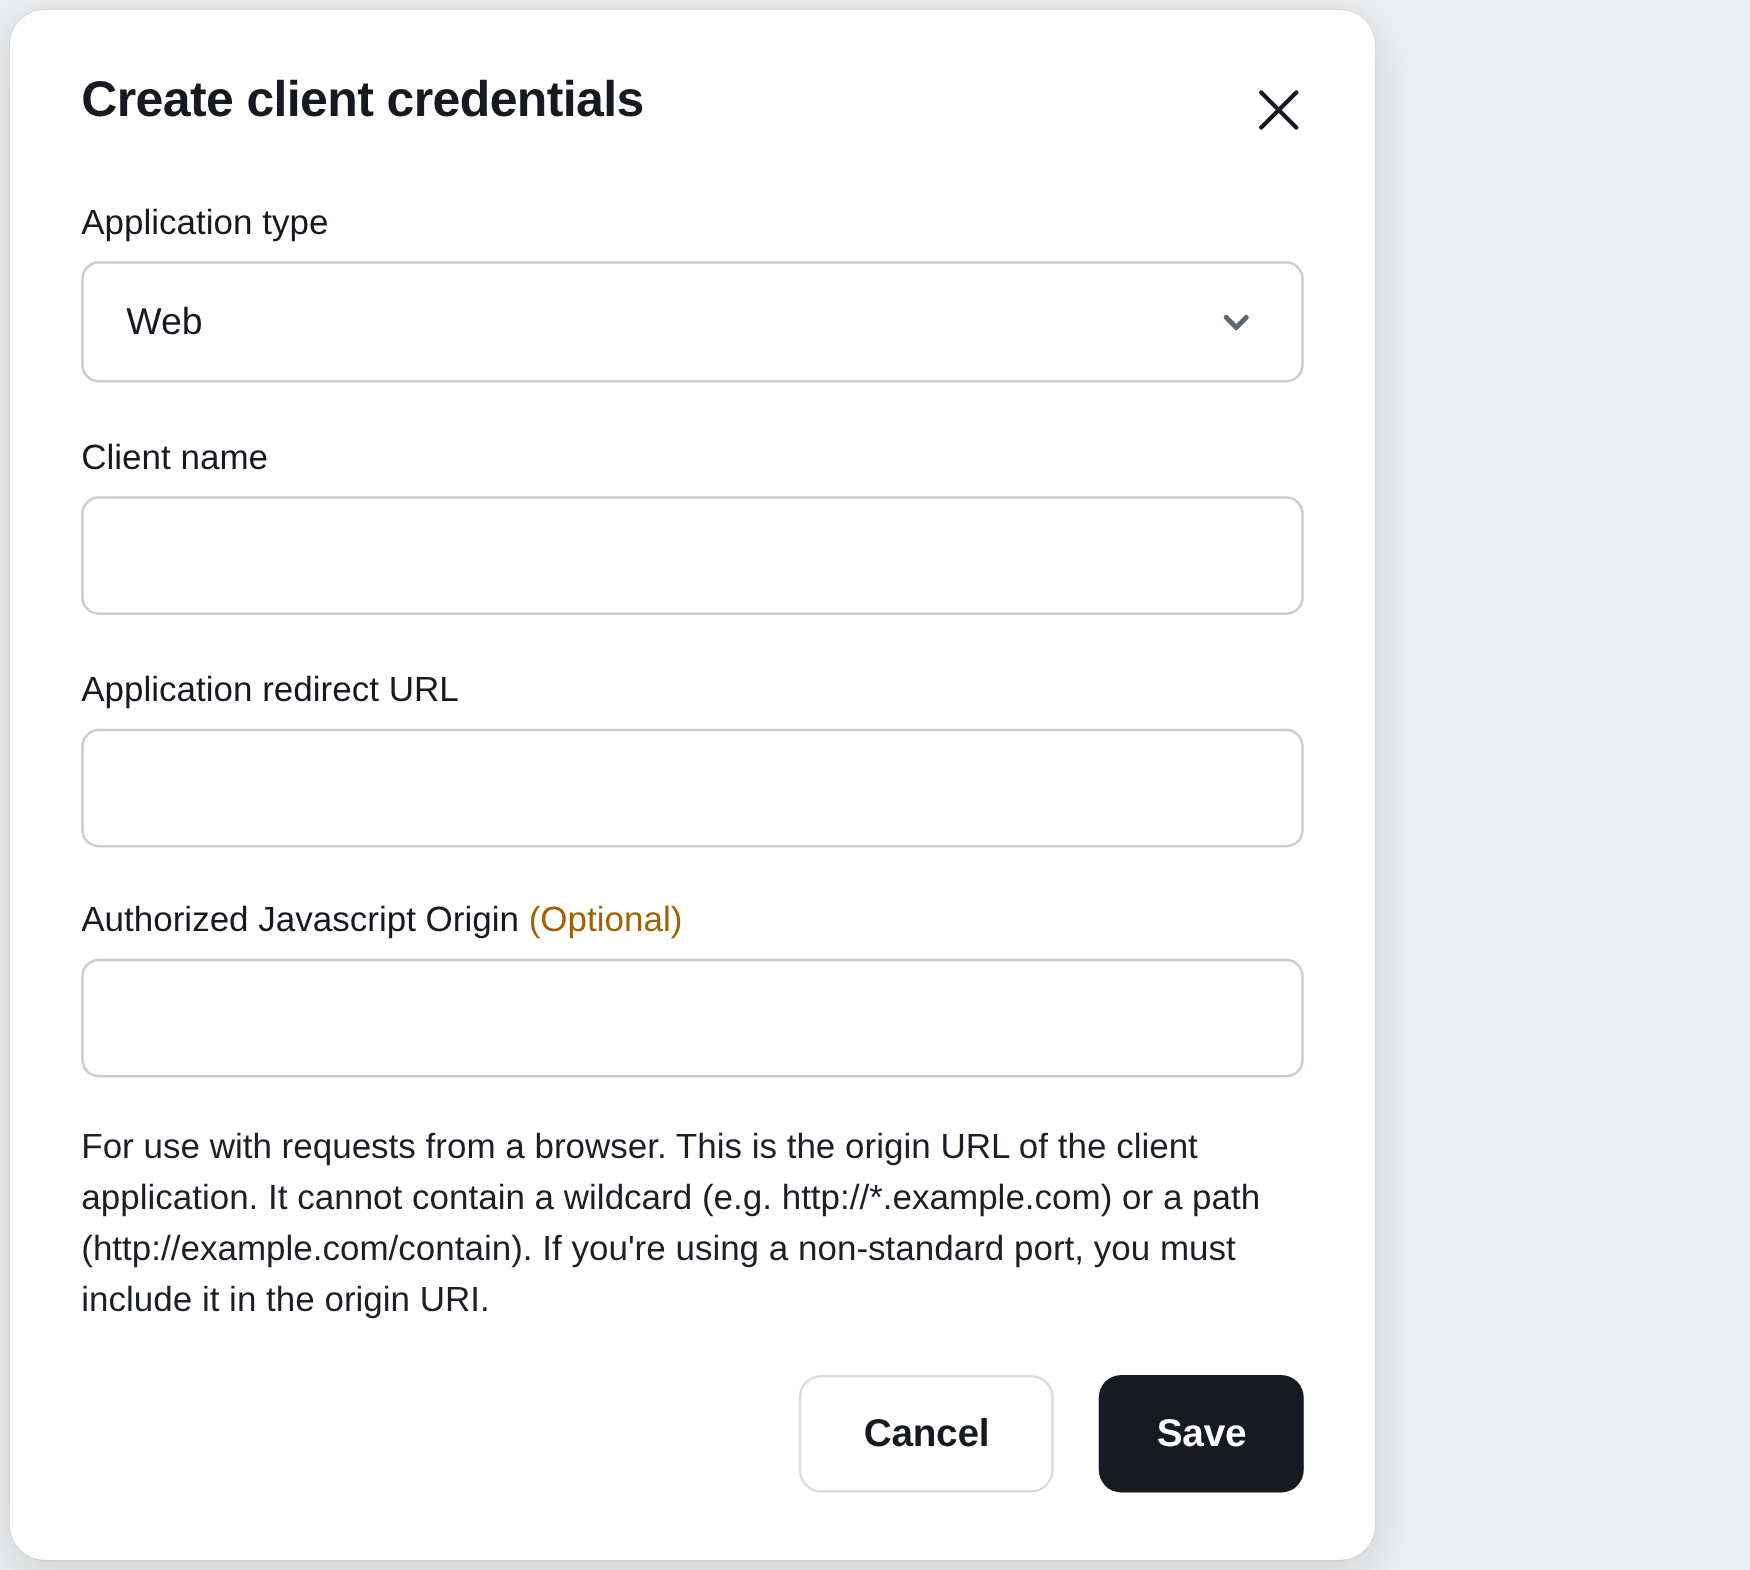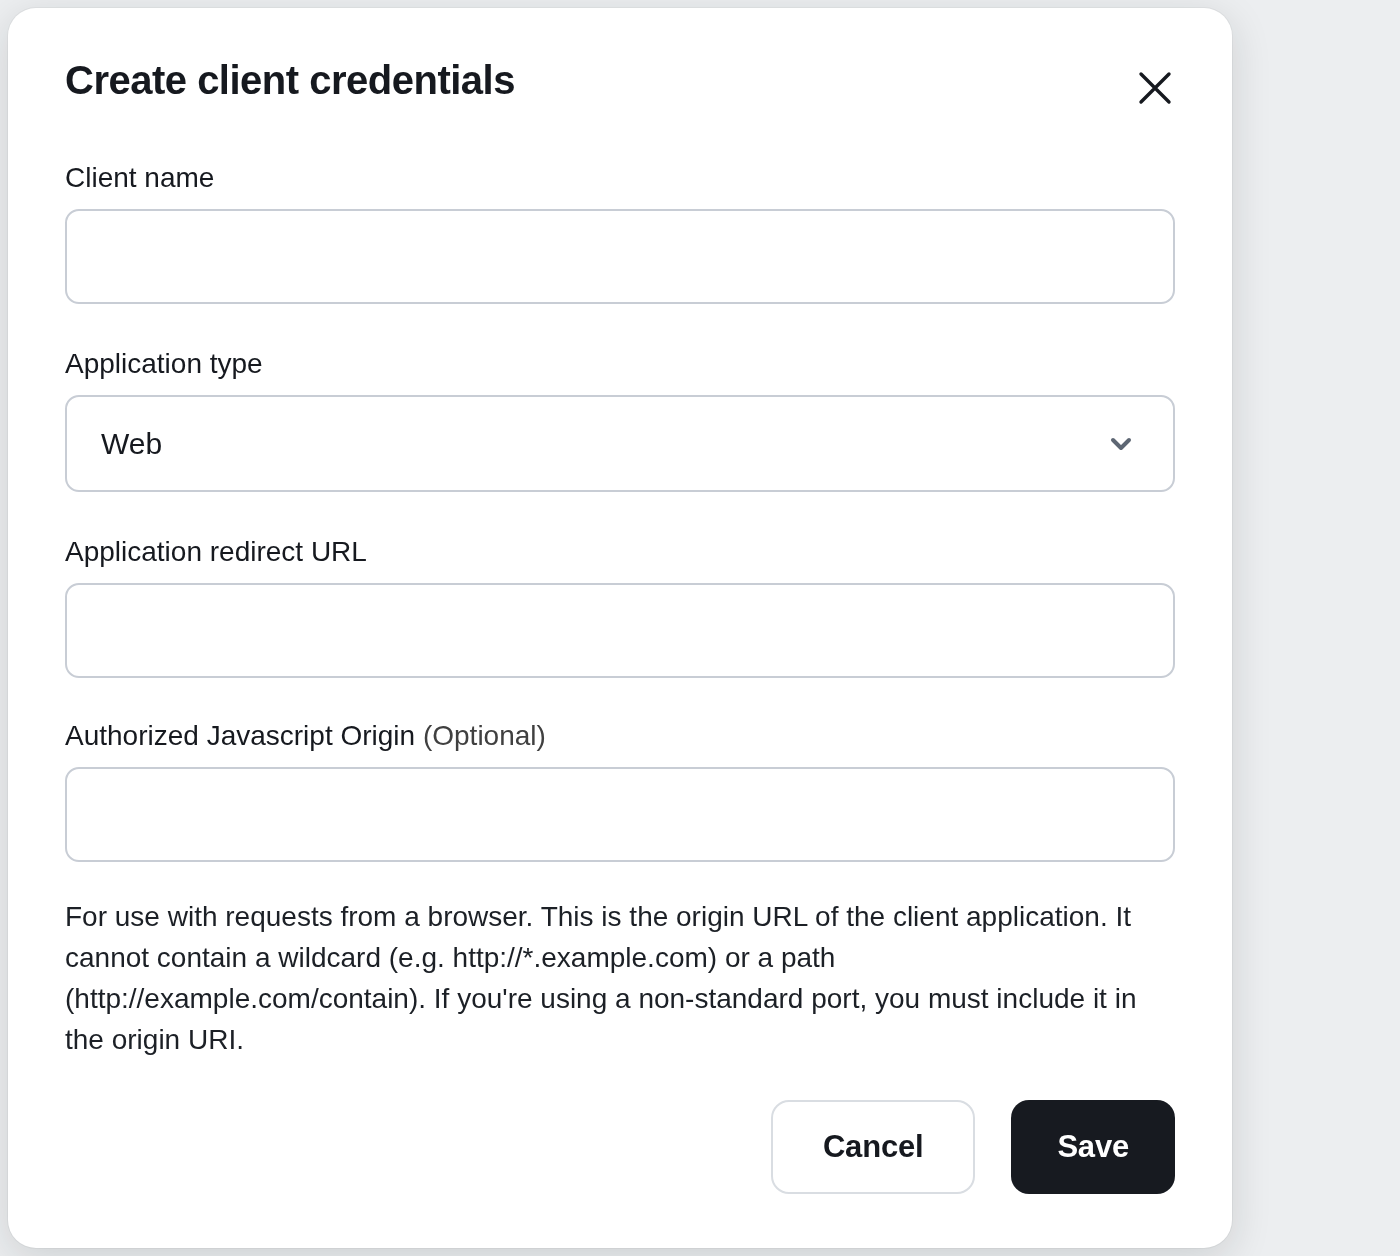--- a/index.html
+++ b/index.html
@@ -5,21 +5,21 @@
   * { box-sizing: border-box; margin: 0; padding: 0; }
   html, body {
     width: 1400px; height: 1256px;
     background: #eceef0;
     font-family: "Liberation Sans", "DejaVu Sans", sans-serif;
     color: #16191f;
   }
   .modal {
     position: absolute;
     left: 8px; top: 8px;
-    width: 1224px; height: 1240px;
+    width: 1092px; height: 1240px;
     background: #ffffff;
     border-radius: 28px;
     box-shadow: 0 10px 40px rgba(22,25,31,0.14), 0 0 0 1px rgba(22,25,31,0.04);
     padding: 50px 57px 40px 57px;
     overflow: hidden;
   }
   .modal-header {
     display: flex;
     align-items: flex-start;
     justify-content: space-between;
@@ -41,21 +41,21 @@
     line-height: 0;
   }
   .field-label {
     display: block;
     font-size: 28px;
     color: #16191f;
     margin-bottom: 14px;
     line-height: 1.25;
   }
   .optional {
-    color: #404040;
+    color: #a16207;
   }
   .text-input {
     display: block;
     width: 100%;
     height: 95px;
     border: 2px solid #c8cdd5;
     border-radius: 14px;
     background: #ffffff;
     font-family: "Liberation Sans", "DejaVu Sans", sans-serif;
     font-size: 30px;
@@ -135,34 +135,34 @@
     <button class="close-btn" aria-label="Close">
       <span>
         <svg width="40" height="40" viewBox="0 0 40 40">
           <path d="M6 6 L34 34 M34 6 L6 34" stroke="#16191f" stroke-width="3.4" stroke-linecap="round" fill="none"></path>
         </svg>
       </span>
     </button>
   </div>
 
   <div class="field-group">
-    <label class="field-label">Client name</label>
-    <input class="text-input" type="text" value="" style="">
-  </div>
-
-  <div class="field-group">
     <label class="field-label">Application type</label>
     <div class="select-box">
       <span class="select-value">Web</span>
       <span class="select-chevron">
         <svg width="32" height="32" viewBox="0 0 32 32">
           <path d="M8 12 L16 20 L24 12" stroke="#5d6673" stroke-width="4" stroke-linecap="round" stroke-linejoin="round" fill="none"></path>
         </svg>
       </span>
     </div>
+  </div>
+
+  <div class="field-group">
+    <label class="field-label">Client name</label>
+    <input class="text-input" type="text" value="" style="">
   </div>
 
   <div class="field-group" style="margin-bottom: 40px;">
     <label class="field-label">Application redirect URL</label>
     <input class="text-input" type="text" value="" style="">
   </div>
 
 
   <div class="field-group" style="margin-bottom: 36px;">
     <label class="field-label"><span>Authorized Javascript Origin</span> <span class="optional">(Optional)</span></label>

